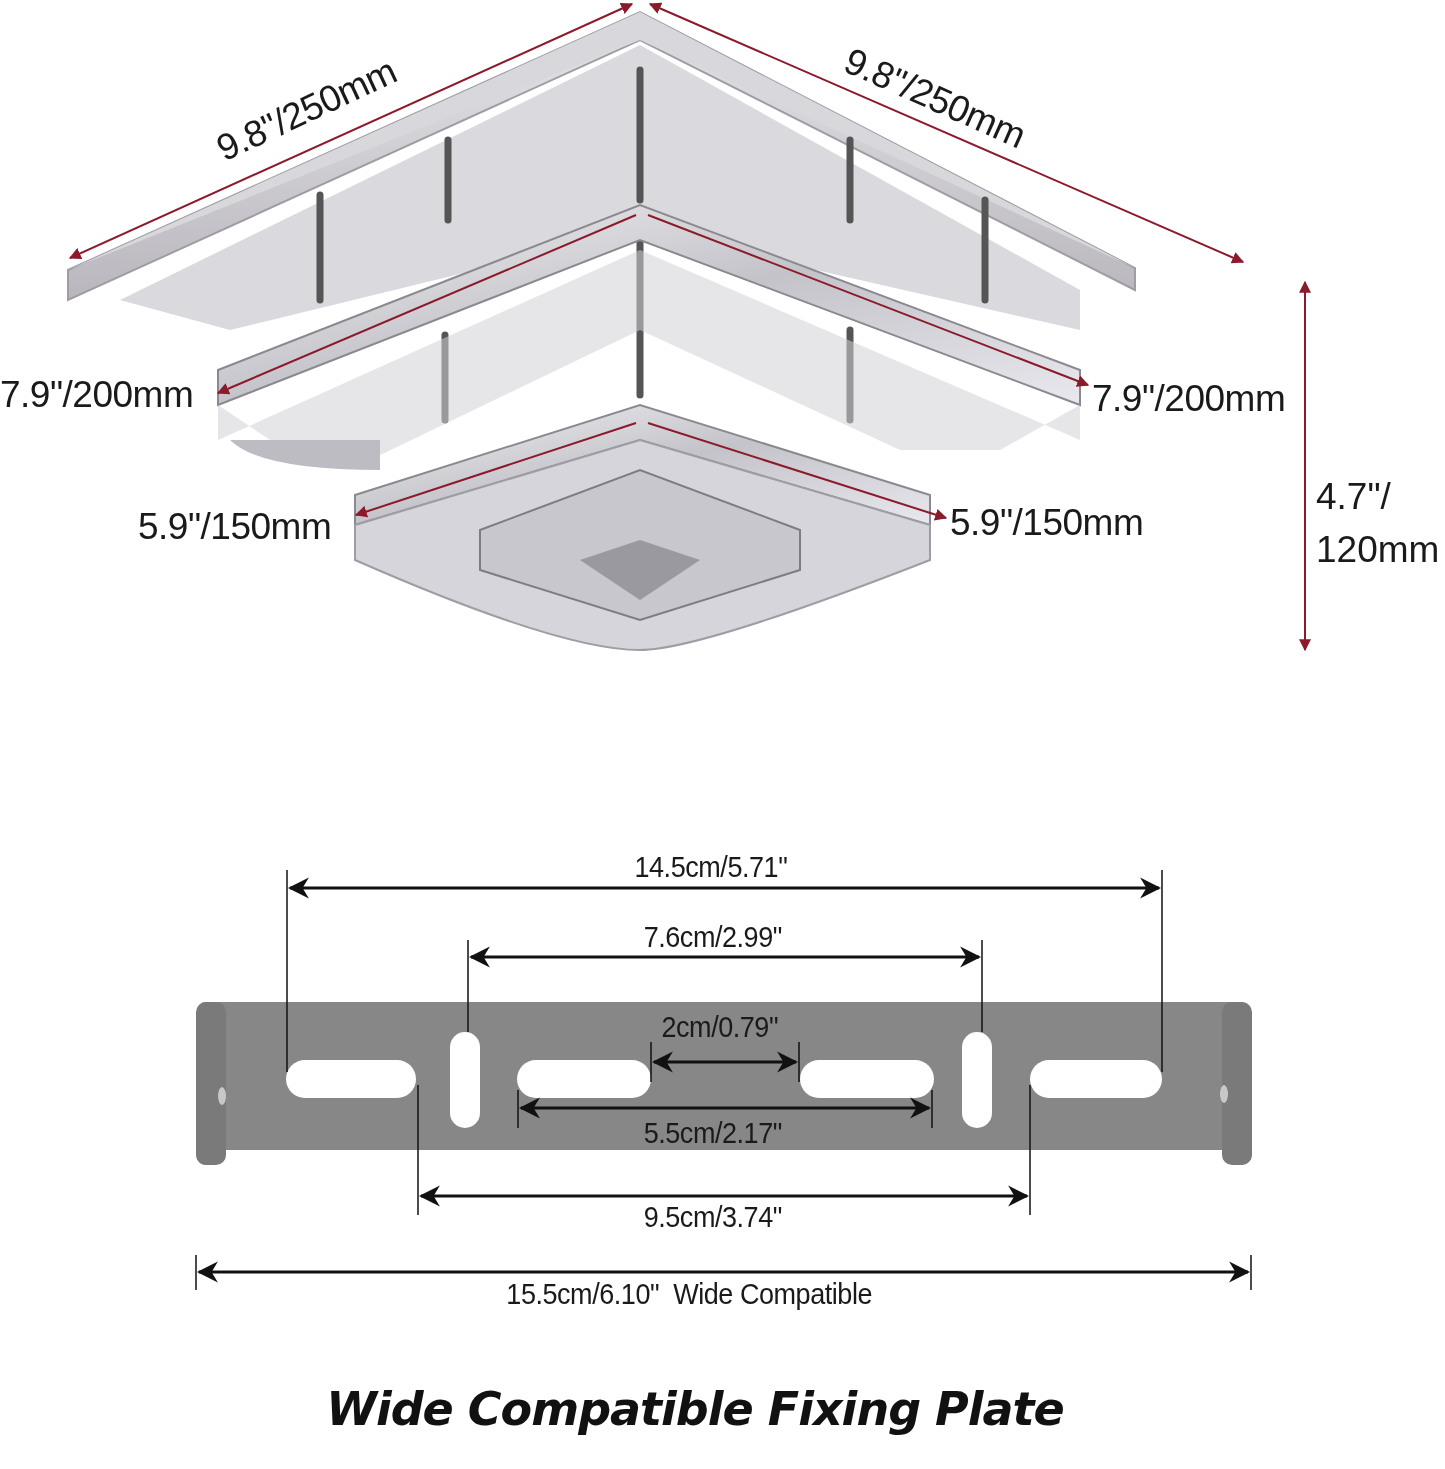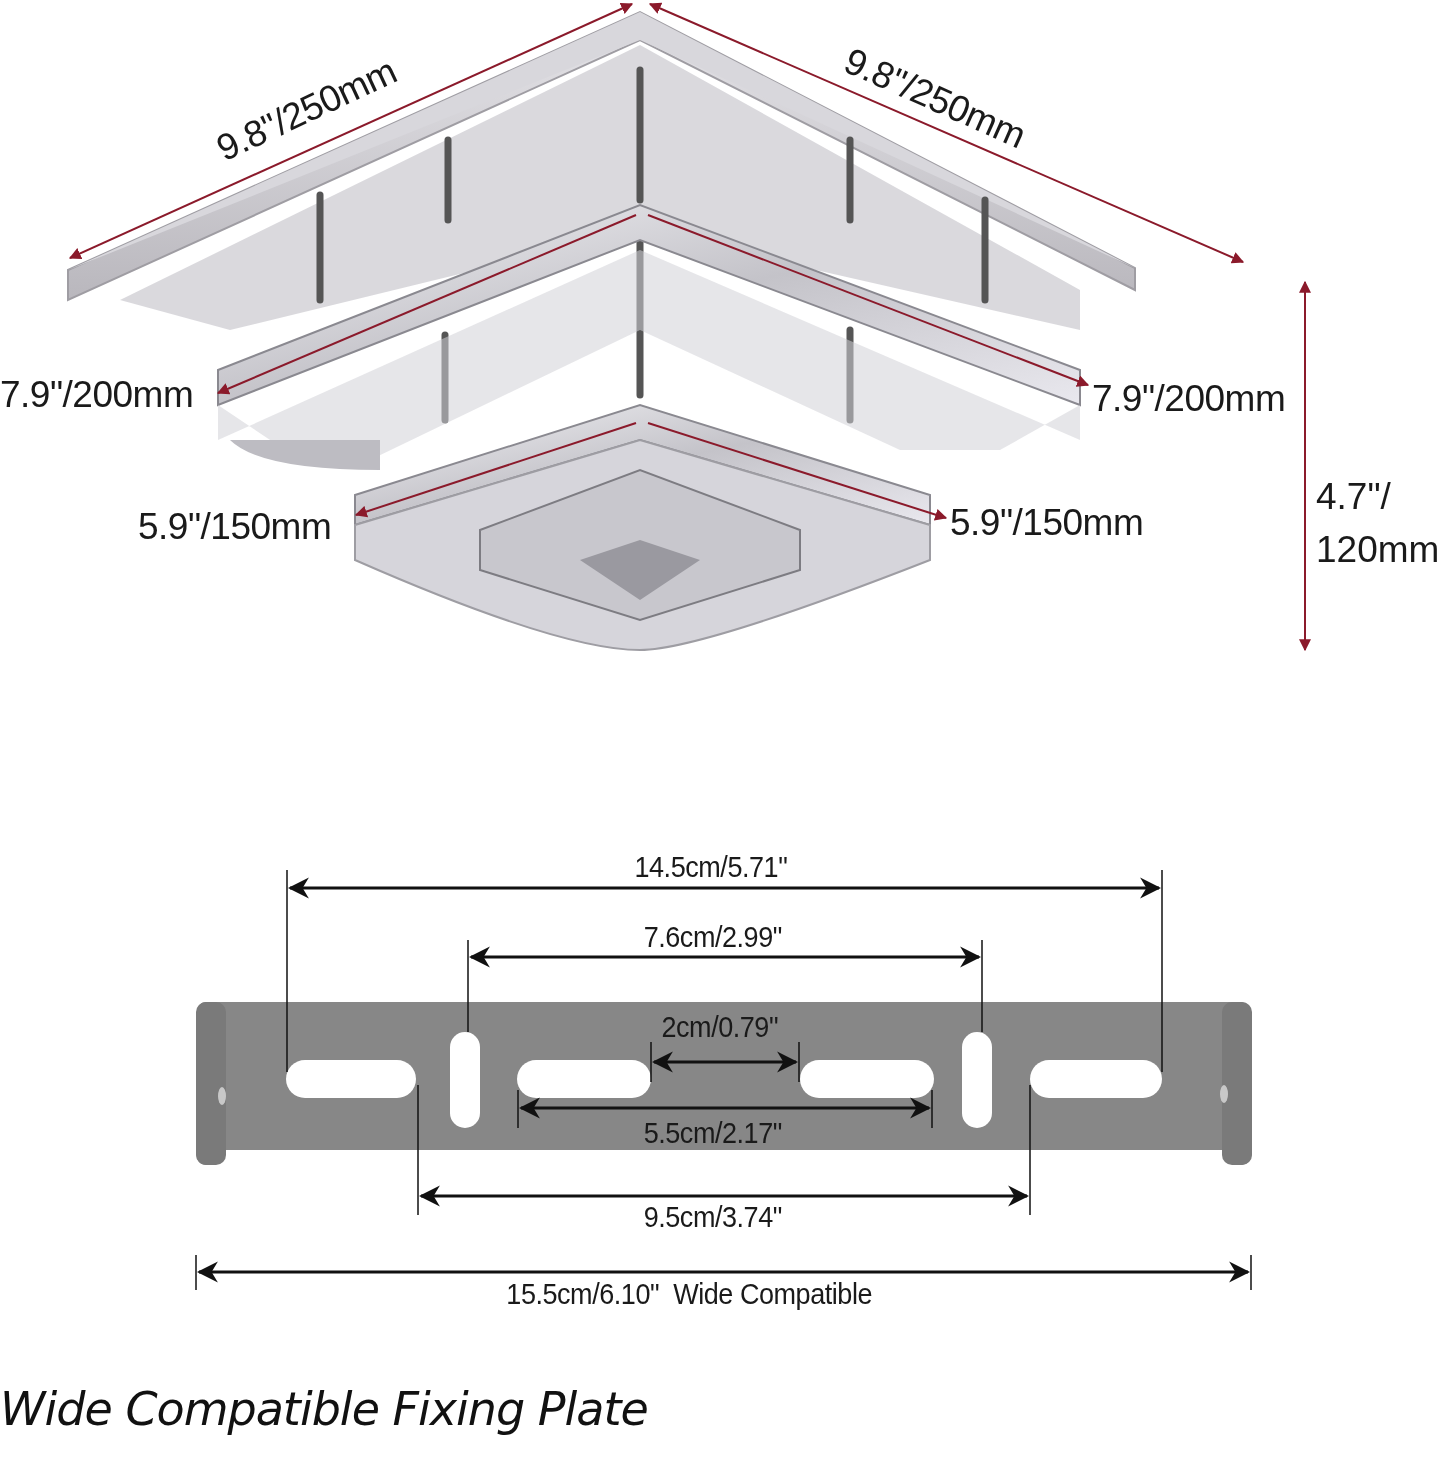--- a/index.html
+++ b/index.html
@@ -5,22 +5,22 @@
     html, body { margin: 0; padding: 0; background: #ffffff; }
     body { width: 1445px; height: 1469px; position: relative; overflow: hidden;
            font-family: "Liberation Sans", sans-serif; }
     svg#art { position: absolute; left: 0; top: 0; }
     .lbl { position: absolute; color: #1a1a1a; white-space: nowrap;
            font-family: "Liberation Sans", sans-serif; letter-spacing: -0.5px; }
     .lbl-lamp { font-size: 37px; }
     .lbl-plate { font-size: 30px; transform: scaleX(0.9); transform-origin: center; }
     .rot-left { transform: rotate(-25deg); transform-origin: left bottom; }
     .rot-right { transform: rotate(24deg); transform-origin: left top; }
-    .title { position: absolute; left: 0; width: 1390px; top: 1382px; text-align: left;
-             font-family: "DejaVu Sans", sans-serif; font-weight: normal; font-style: italic;
+    .title { position: absolute; left: 0; width: 1390px; top: 1382px; text-align: center;
+             font-family: "DejaVu Sans", sans-serif; font-weight: bold; font-style: italic;
              font-size: 46px; color: #111; letter-spacing: -1px; }
     .height-lbl { position: absolute; left: 1316px; top: 470px; font-size: 37px; line-height: 53px; color: #1a1a1a; }
   </style>
 </head>
 <body>
 
 <svg id="art" width="1445" height="1469" viewBox="0 0 1445 1469" xmlns="http://www.w3.org/2000/svg">
   <defs>
     <linearGradient id="metal" x1="0" y1="0" x2="0" y2="1">
       <stop offset="0" stop-color="#e6e5e9"></stop>

